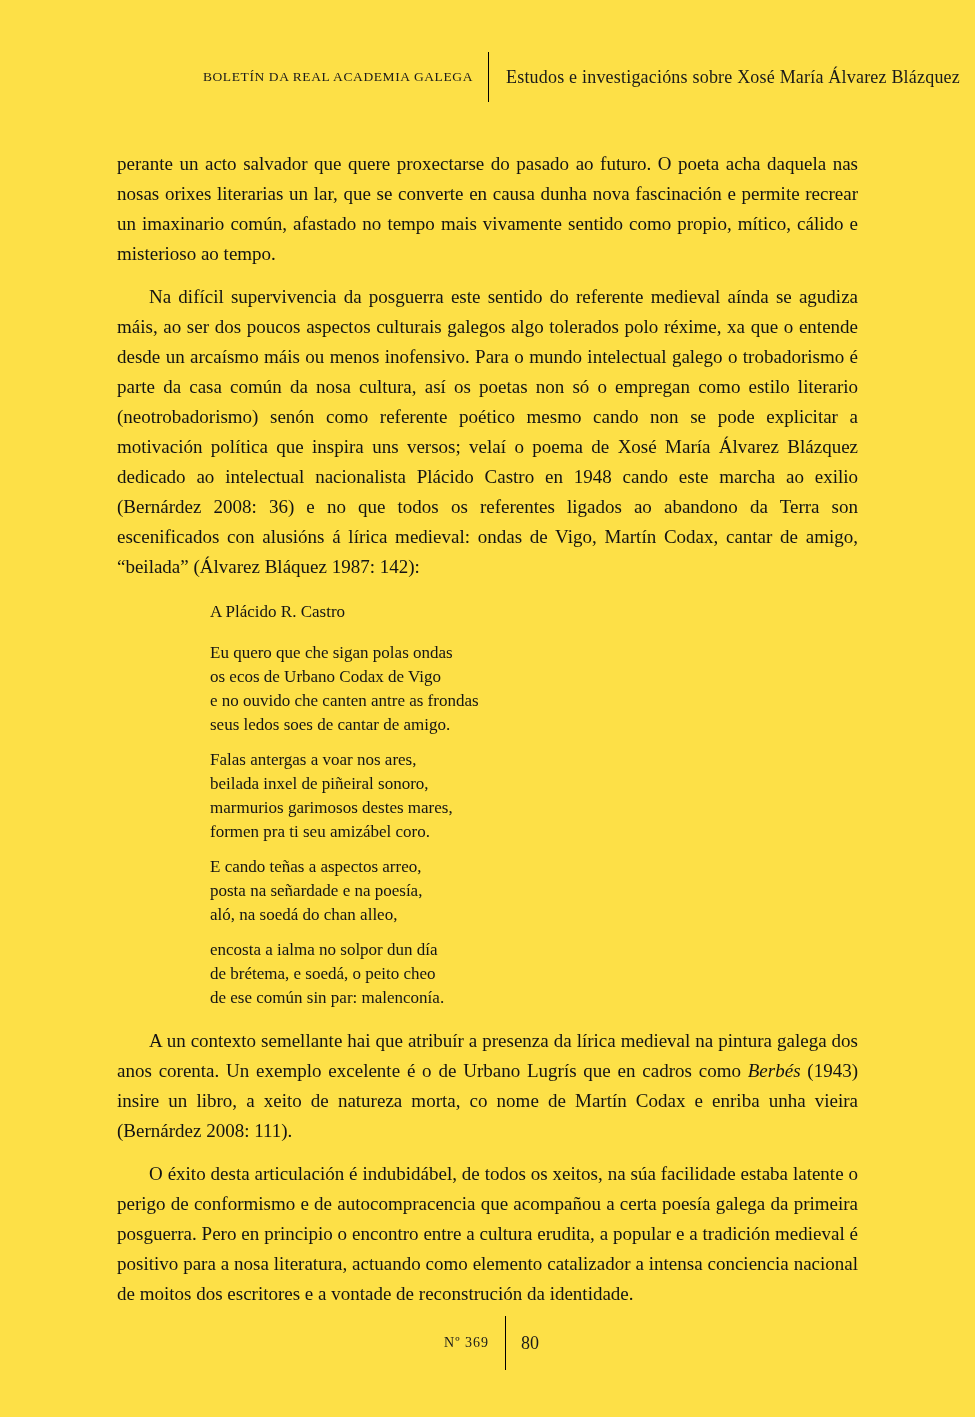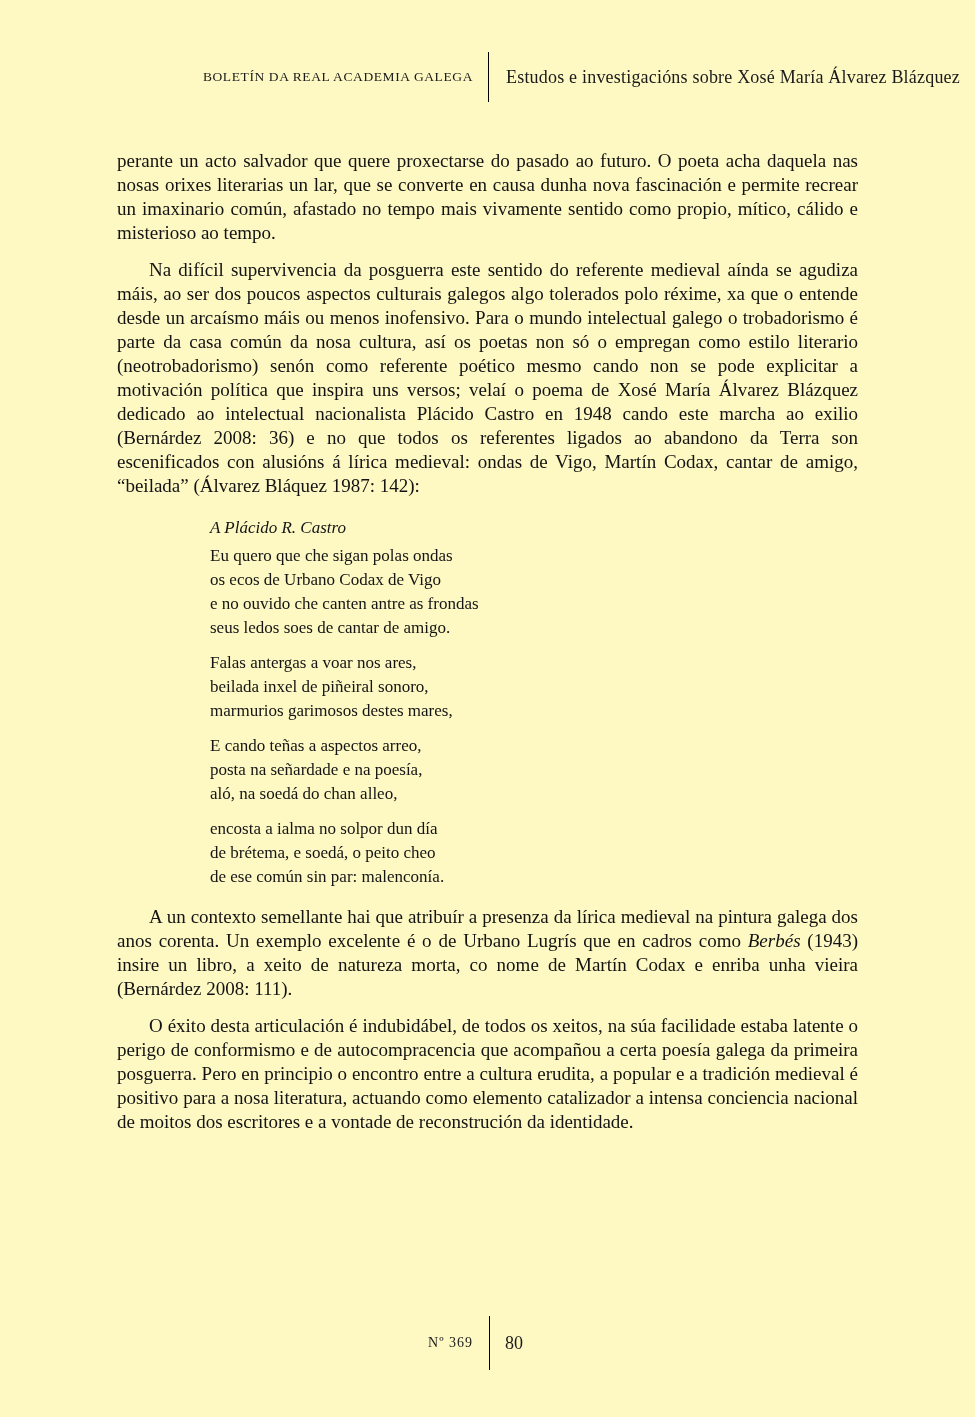--- a/index.html
+++ b/index.html
@@ -4,21 +4,21 @@
 <style>
   html, body {
     margin: 0;
     padding: 0;
     background: #ffffff;
   }
   .page {
     position: relative;
     width: 975px;
     height: 1417px;
-    background: #fef9c3;
+    background: #fde047;
     color: #111111;
     font-family: "Liberation Serif", "DejaVu Serif", serif;
     overflow: hidden;
   }
 
   
   .header {
     position: absolute;
     top: 52px;
     left: 117px;
@@ -52,57 +52,56 @@
   
   .article {
     position: absolute;
     top: 149px;
     left: 117px;
     width: 741px;
   }
   .body-par {
     margin: 0;
     font-size: 19px;
-    line-height: 24px;
+    line-height: 30px;
     text-align: justify;
     color: #131313;
   }
   .body-par.indent {
     text-indent: 32px;
   }
   .body-par + .body-par {
     margin-top: 13px;
   }
 
   
   .poem {
     margin: 18px 0 16px 93px;
     font-size: 17px;
     line-height: 24px;
     color: #141414;
   }
   .poem-dedication {
-    font-style: italic;
-    margin-bottom: 4px;
+    margin-bottom: 17px;
   }
   .stanza {
     margin-bottom: 11px;
   }
   .stanza:last-child {
     margin-bottom: 0;
   }
   .poem-line {
     white-space: nowrap;
   }
 
   
   .footer {
     position: absolute;
     top: 1316px;
-    left: 117px;
+    left: 133px;
     right: 117px;
     height: 54px;
     display: flex;
     align-items: center;
   }
   .footer-left {
     flex: 0 0 356px;
     text-align: right;
     padding-right: 16px;
     font-size: 14px;
@@ -150,20 +149,21 @@
         <div class="poem-line">Eu quero que che sigan polas ondas</div>
         <div class="poem-line">os ecos de Urbano Codax de Vigo</div>
         <div class="poem-line">e no ouvido che canten antre as frondas</div>
         <div class="poem-line">seus ledos soes de cantar de amigo.</div>
       </div>
 
       <div class="stanza">
         <div class="poem-line">Falas antergas a voar nos ares,</div>
         <div class="poem-line">beilada inxel de piñeiral sonoro,</div>
         <div class="poem-line">marmurios garimosos destes mares,</div>
+        <div class="poem-line">formen pra ti seu amizábel coro.</div>
       </div>
 
       <div class="stanza">
         <div class="poem-line">E cando teñas a aspectos arreo,</div>
         <div class="poem-line">posta na señardade e na poesía,</div>
         <div class="poem-line">aló, na soedá do chan alleo,</div>
       </div>
 
       <div class="stanza">
         <div class="poem-line">encosta a ialma no solpor dun día</div>

